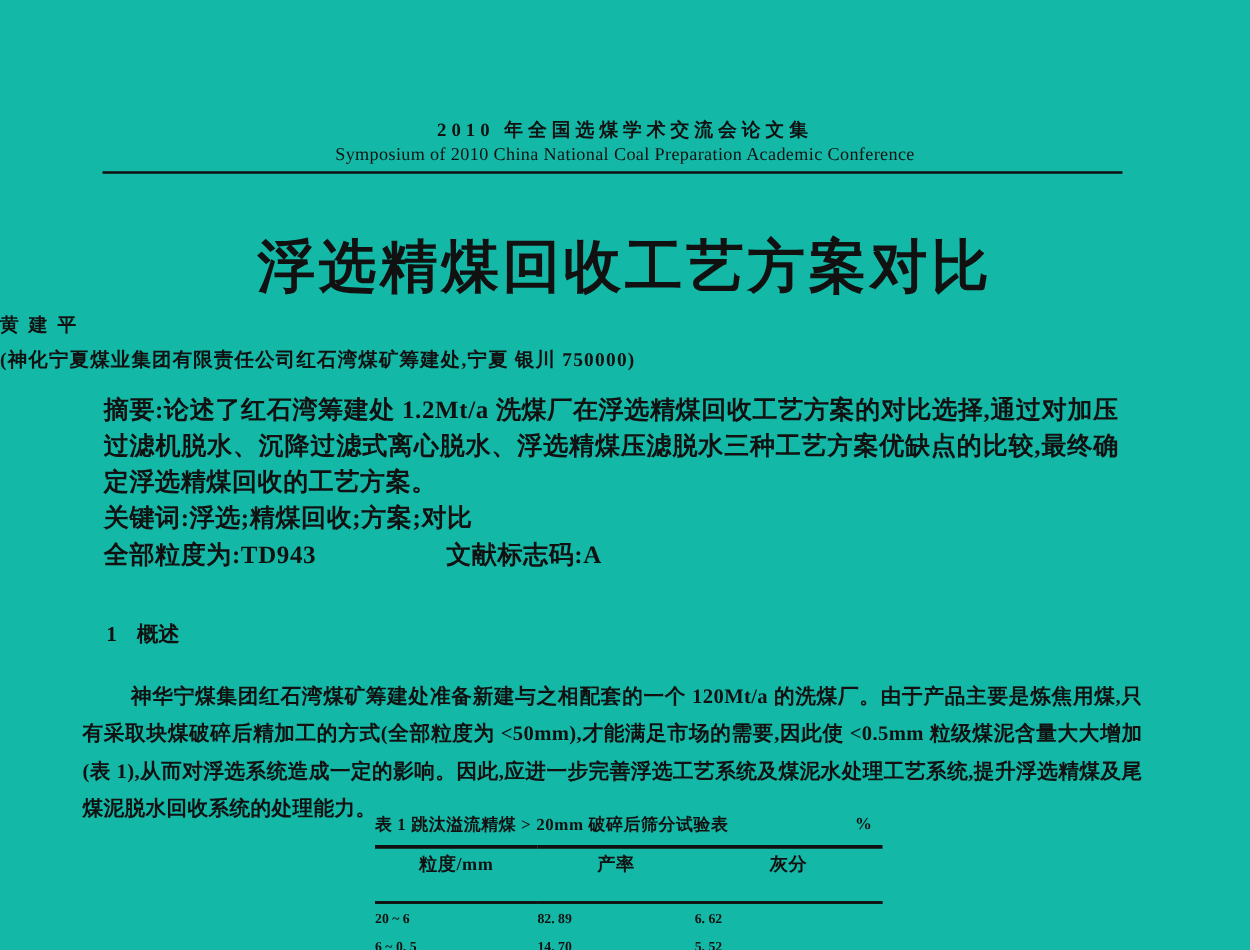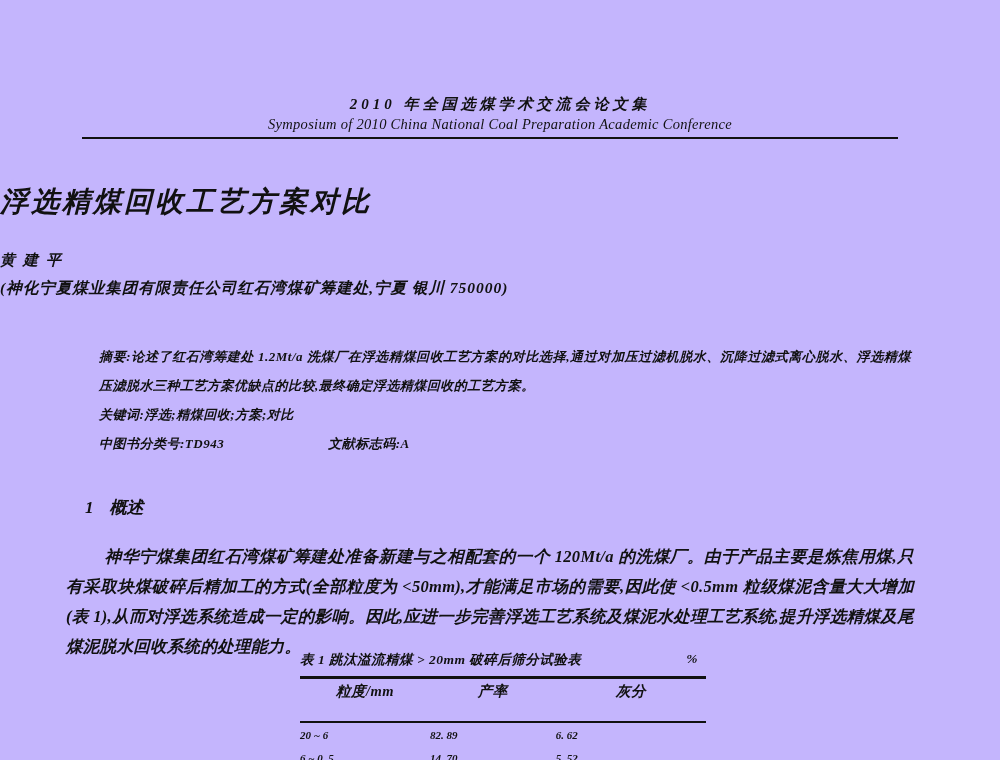--- a/index.html
+++ b/index.html
@@ -1,59 +1,58 @@
 <!DOCTYPE html>
 <html><head>
 <meta charset="utf-8">
 <style>
   html, body { margin: 0; padding: 0; background: #ffffff; }
   .page {
     position: relative;
     width: 1000px;
     height: 760px;
-    background: #c4b5fd;
+    background: #14b8a6;
     overflow: hidden;
     color: #111111;
     font-family: "Liberation Serif", "DejaVu Serif", serif;
-    font-style: italic;
   }
 
   
   .hdr-cn {
     position: absolute; top: 95px; left: 0; width: 100%;
     text-align: center; font-size: 15px; font-weight: 700; letter-spacing: 4px;
   }
   .hdr-en {
     position: absolute; top: 116px; left: 0; width: 100%;
     text-align: center; font-size: 14.5px; font-weight: 400; letter-spacing: 0.3px;
   }
   .hdr-rule {
     position: absolute; top: 137px; left: 82px; width: 816px; height: 2px;
     background: #111111;
   }
 
   
   .paper-title {
     position: absolute; top: 183px; left: 0; width: 100%;
-    font-size: 28px; font-weight: 700; letter-spacing: 3px;
+    text-align: center; font-size: 46px; font-weight: 700; letter-spacing: 3px;
   }
   .author {
     position: absolute; top: 251px; left: 0; width: 100%;
     text-align: left; font-size: 15px; font-weight: 700; letter-spacing: 8px;
   }
   .affil {
     position: absolute; top: 278px; left: 0; width: 100%;
     text-align: left; font-size: 15.5px; font-weight: 600; letter-spacing: 1px;
   }
 
   
   .abstract-wrap {
-    position: absolute; top: 314px; left: 99px; width: 812px;
-    font-size: 13px; line-height: 29px; font-weight: 600;
-    text-align: justify; letter-spacing: 0.5px; margin-top: 28px;
+    position: absolute; top: 314px; left: 83px; width: 812px;
+    font-size: 20px; line-height: 29px; font-weight: 600;
+    text-align: justify; letter-spacing: 0.5px;
   }
   .lbl { font-weight: 700; }
   .meta-line { letter-spacing: 0.5px; }
   .doc-code-group { margin-left: 104px; }
 
   
   .section-h {
     position: absolute; top: 496px; left: 85px;
     font-size: 17px; font-weight: 700;
   }
@@ -100,21 +99,21 @@
 
   <h1 class="paper-title" style="margin:0;">浮选精煤回收工艺方案对比</h1>
 
   <div class="author">黄建平</div>
 
   <div class="affil">(神化宁夏煤业集团有限责任公司红石湾煤矿筹建处,宁夏 银川  750000)</div>
 
   <div class="abstract-wrap">
     <div><span class="lbl">摘要:</span><span>论述了红石湾筹建处 1.2Mt/a 洗煤厂在浮选精煤回收工艺方案的对比选择,通过对加压过滤机脱水、沉降过滤式离心脱水、浮选精煤压滤脱水三种工艺方案优缺点的比较,最终确定浮选精煤回收的工艺方案。</span></div>
     <div><span class="lbl">关键词:</span><span>浮选;精煤回收;方案;对比</span></div>
-    <div class="meta-line"><span><span class="lbl">中图书分类号:</span><span class="lbl">TD943</span></span><span class="doc-code-group"><span class="lbl">文献标志码:</span><span class="lbl">A</span></span></div>
+    <div class="meta-line"><span><span class="lbl">全部粒度为:</span><span class="lbl">TD943</span></span><span class="doc-code-group"><span class="lbl">文献标志码:</span><span class="lbl">A</span></span></div>
   </div>
 
   <div class="section-h">
     <span class="sec-num">1</span><span>概述</span>
   </div>
 
   <p class="body-p">神华宁煤集团红石湾煤矿筹建处准备新建与之相配套的一个 120Mt/a 的洗煤厂。由于产品主要是炼焦用煤,只有采取块煤破碎后精加工的方式(全部粒度为 &lt;50mm),才能满足市场的需要,因此使 &lt;0.5mm 粒级煤泥含量大大增加(表 1),从而对浮选系统造成一定的影响。因此,应进一步完善浮选工艺系统及煤泥水处理工艺系统,提升浮选精煤及尾煤泥脱水回收系统的处理能力。</p>
 
   <div class="table-block">
     <div class="tbl-cap">

